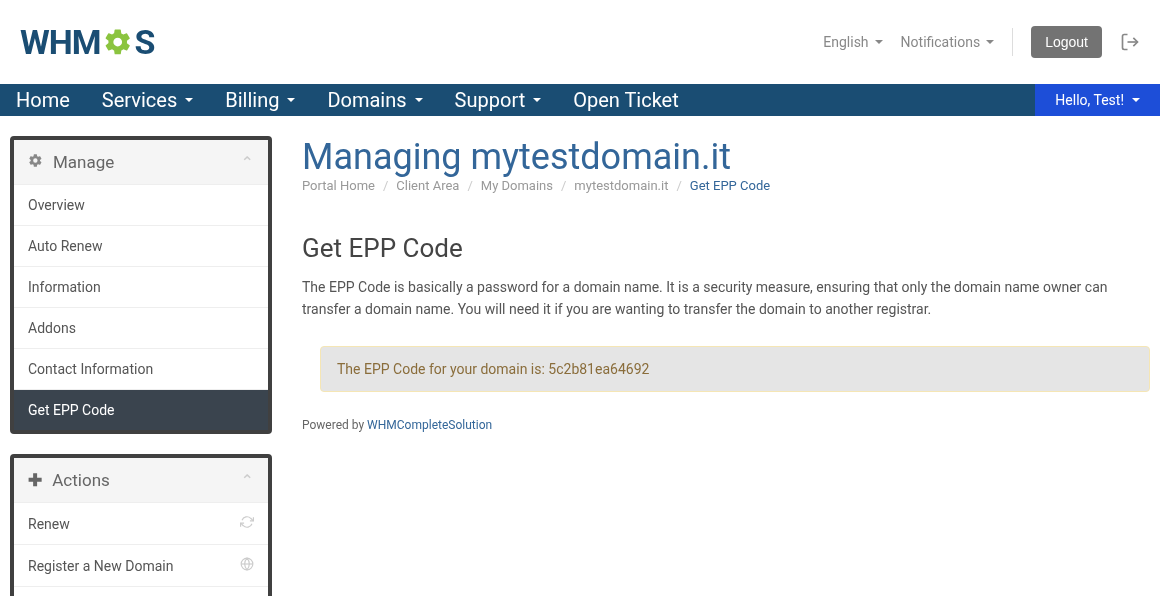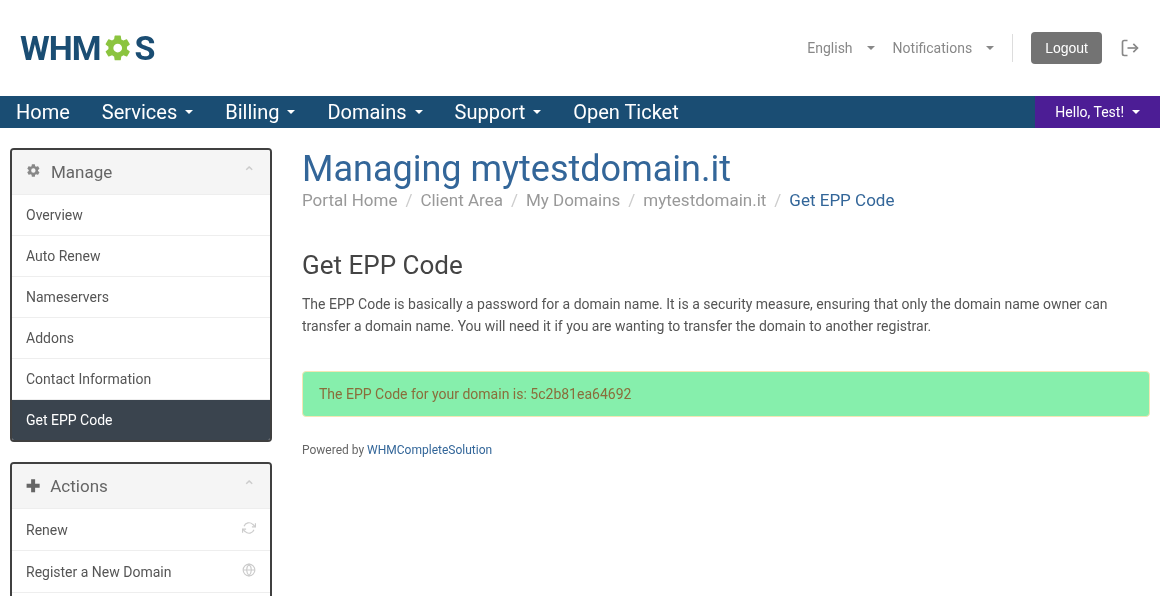--- a/index.html
+++ b/index.html
@@ -1,55 +1,55 @@
 <!DOCTYPE html>
 <html><head>
 <meta charset="utf-8">
 <style>
   * { box-sizing: border-box; margin: 0; padding: 0; }
   body { font-family: -apple-system, BlinkMacSystemFont, "Segoe UI", Roboto, "Helvetica Neue", Arial, sans-serif; font-size: 14px; color: #333; background: #fff; }
   a { text-decoration: none; }
 
-  .header { display: flex; align-items: center; justify-content: space-between; padding: 28px 20px; background: #fff; }
+  .header { display: flex; align-items: center; justify-content: space-between; padding: 22px 20px; background: #fff; }
   .logo { font-size: 34px; font-weight: 700; color: #1a4d73; letter-spacing: -1px; display:flex; align-items:center; }
   .logo .gear { color: #8bc43f; display:inline-flex; align-items:center; margin:0 2px; }
   .header-right { display: flex; align-items: center; gap: 18px; color: #888; }
-  .header-link { color: #888; cursor: pointer; display: inline-flex; align-items: center; gap: 12px; }
+  .header-link { color: #888; cursor: pointer; display: inline-flex; align-items: center; gap: 4px; }
   .caret-down { width: 0; height: 0; border-left: 4px solid transparent; border-right: 4px solid transparent; border-top: 4px solid currentColor; display: inline-block; margin-left: 2px; }
   .divider { width: 1px; height: 28px; background: #ddd; }
   .btn-logout { background: #737373; color: #fff; border: none; border-radius: 4px; padding: 8px 14px; cursor: pointer; font-size: 14px; }
   .exit-icon { color: #888; cursor: pointer; }
 
   .nav { background: #1a4d73; display: flex; align-items: stretch; justify-content: space-between; }
   .nav-left { display: flex; }
   .nav-item { color: #fff; padding: 4px 16px; cursor: pointer; display: inline-flex; align-items: center; gap: 6px; font-size: 20px; }
   .nav-item .caret-down { border-top-color: #fff; }
-  .nav-right { background: #4c1d95; display: flex; align-items: center; padding: 0 20px; color: #fff; cursor: pointer; gap:6px; }
+  .nav-right { background: #1d4ed8; display: flex; align-items: center; padding: 0 20px; color: #fff; cursor: pointer; gap:6px; }
 
   .container { display: flex; padding: 20px 10px; gap: 30px; max-width: 1160px; }
   .sidebar { width: 262px; flex-shrink: 0; }
-  .panel { border: 2px solid #404040; border-radius: 4px; margin-bottom: 20px; background: #fff; overflow:hidden; }
+  .panel { border: 4px solid #404040; border-radius: 4px; margin-bottom: 20px; background: #fff; overflow:hidden; }
   .panel-header { background: #f5f5f5; padding: 12px 14px; font-size: 17px; color: #666; display: flex; align-items: center; justify-content: space-between; }
   .panel-header-left { display:flex; align-items:center; gap:10px; }
   .chevron-up { color: #ccc; font-size: 16px; }
   .panel-item { padding: 12px 14px; border-top: 1px solid #eee; color: #555; cursor: pointer; display:flex; align-items:center; justify-content:space-between; }
   .panel-item.active { background: #3a444e; color: #fff; }
   .panel-item .mini-icon { color: #ccc; }
 
   .content { flex: 1; min-width: 0; }
   h1.page-title { color: #336699; font-size: 36px; font-weight: 400; }
-  .breadcrumb { color: #999; font-size: 17px; margin-bottom: 40px; }
+  .breadcrumb { color: #999; font-size: 13px; margin-bottom: 40px; }
   .breadcrumb .sep { margin: 0 8px; color: #ccc; }
   .breadcrumb .crumb { color: #999; }
   .breadcrumb .crumb.active { color: #336699; }
 
   h2.section-title { font-size: 26px; font-weight: 400; color: #444; margin-bottom: 14px; }
-  .section-text { color: #555; line-height: 1.55; margin-bottom: 34px; }
-
-  .alert { background: #86efac; border: 1px solid #f5e6b5; border-radius: 4px; padding: 14px 16px; color: #8a6d3b; }
+  .section-text { color: #555; line-height: 1.55; margin-bottom: 26px; }
+
+  .alert { background: #e5e5e5; border: 1px solid #f5e6b5; border-radius: 4px; padding: 14px 16px; color: #8a6d3b; margin-left: 18px; }
   .footer { text-align: left; color: #666; margin-top: 26px; font-size: 12px; }
   .footer a { color: #336699; }
 
   
   .icon-gear svg, .icon-plus svg, .icon-exit svg { display:block; }
 </style>
 </head>
 <body>
 
 <div class="header">
@@ -130,21 +130,21 @@
         <span class="chevron-up">⌃</span>
       </div>
       <div id="manage-items">
           <div class="panel-item">
             <span>Overview</span>
           </div>
           <div class="panel-item">
             <span>Auto Renew</span>
           </div>
           <div class="panel-item">
-            <span>Nameservers</span>
+            <span>Information</span>
           </div>
           <div class="panel-item">
             <span>Addons</span>
           </div>
           <div class="panel-item">
             <span>Contact Information</span>
           </div>
           <div class="panel-item active">
             <span>Get EPP Code</span>
           </div>

